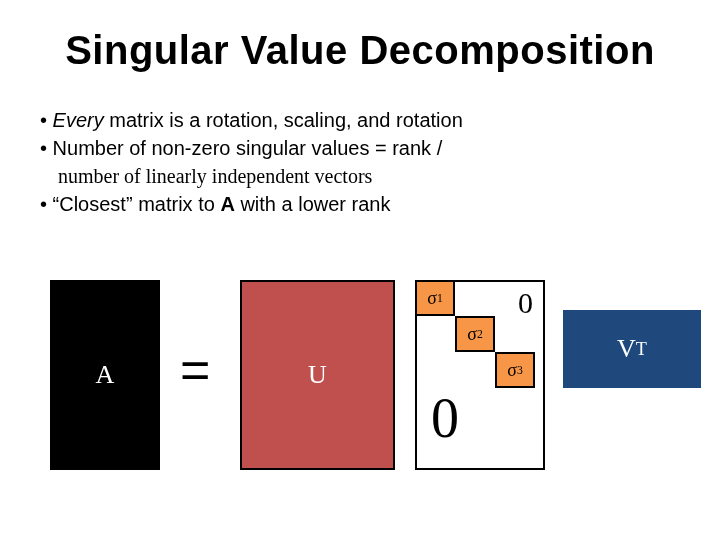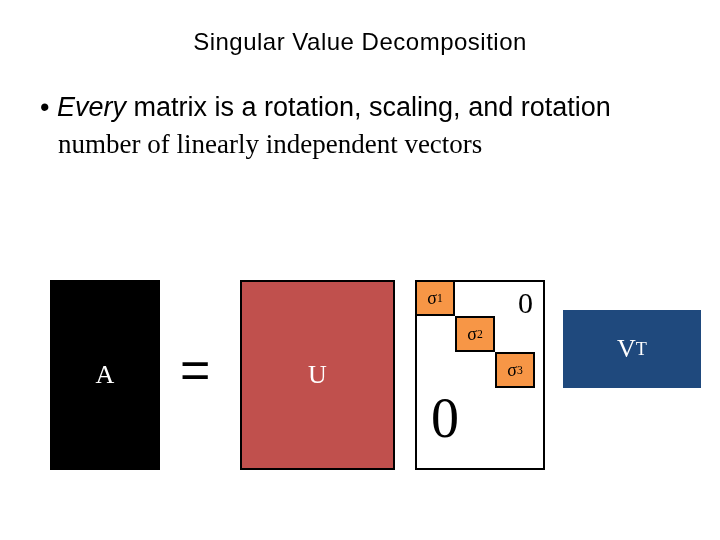--- a/index.html
+++ b/index.html
@@ -7,28 +7,28 @@
     width: 720px;
     height: 540px;
     background: #fff;
     font-family: Arial, Helvetica, sans-serif;
     color: #000;
     position: relative;
     overflow: hidden;
   }
   .title {
     text-align: center;
-    font-size: 24px;
-    font-weight: 400;
+    font-size: 40px;
+    font-weight: 700;
     margin-top: 28px;
     letter-spacing: 0.5px;
   }
   .bullets {
     margin: 34px 40px 0 40px;
-    font-size: 27px;
+    font-size: 20px;
     line-height: 1.3;
   }
   .bullets .row { margin-bottom: 2px; }
   .bullets .cont { padding-left: 18px; font-family: Liberation Serif, serif; }
   .em { font-style: italic; }
   .bold { font-weight: bold; }
 
   .diagram {
     position: absolute;
     left: 0;
@@ -151,21 +151,25 @@
 </style>
 </head>
 <body>
 
 <div class="title">Singular Value Decomposition</div>
 
 <div class="bullets">
   <div class="row">
     <span>• </span><span class="em">Every</span><span> matrix is a rotation, scaling, and rotation</span>
   </div>
+  <div class="row">• Number of non-zero singular values = rank /</div>
   <div class="row cont">number of linearly independent vectors</div>
+  <div class="row">
+    <span>• “Closest” matrix to </span><span class="bold">A</span><span> with a lower rank</span>
+  </div>
 </div>
 
 <div class="diagram">
   <div class="A-box">A</div>
   <div class="equals">=</div>
   <div class="U-box">U</div>
 
   <div class="S-box">
     <div class="s1">
       <span>σ</span>

